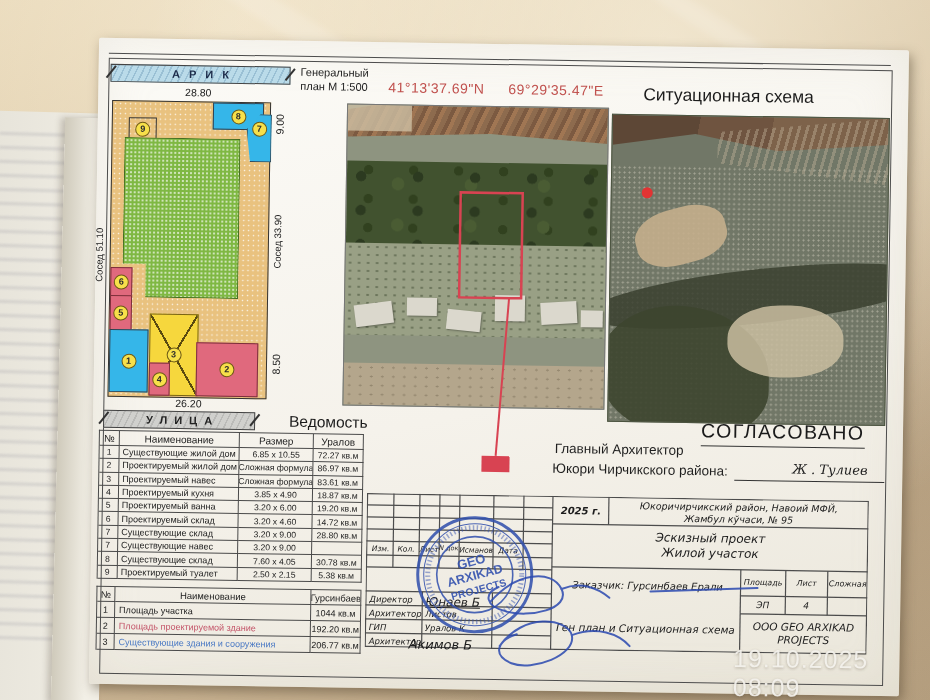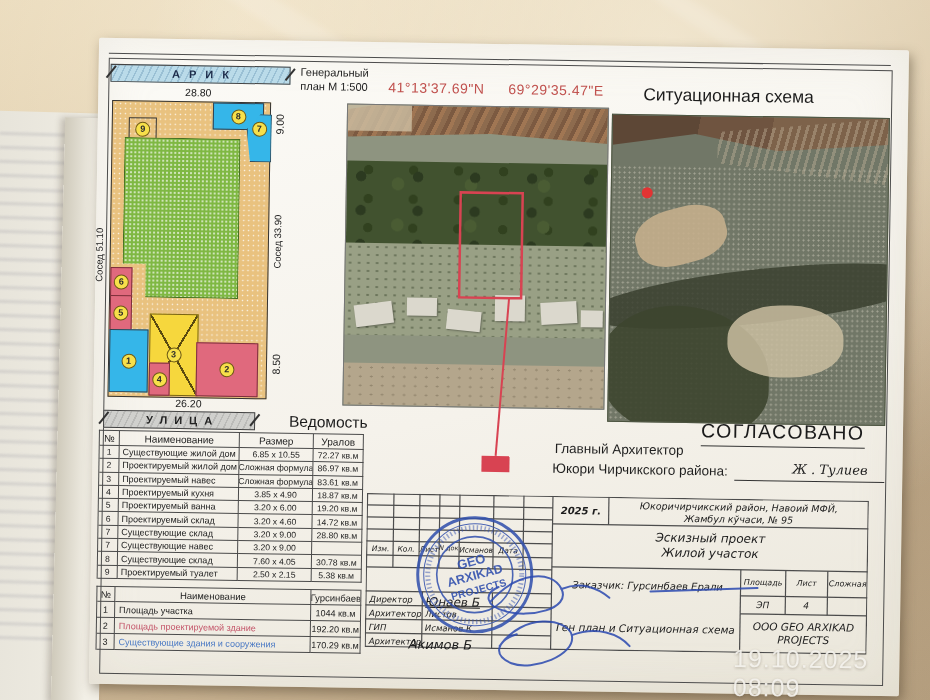--- a/index.html
+++ b/index.html
@@ -281,21 +281,21 @@
     <div class="hd">Наименование</div>
     <div class="hd">Гурсинбаев</div>
     <div>1</div>
       <div class="l">Площадь участка</div>
       <div>1044 кв.м</div>
     <div>2</div>
       <div class="l red-t">Площадь проектируемой здание</div>
       <div>192.20 кв.м</div>
     <div>3</div>
       <div class="l blue-t">Существующие здания и сооружения</div>
-      <div>170.29 кв.м</div>
+      <div>206.77 кв.м</div>
   </div>
 
   <div class="tb">
     <svg width="502" height="154" viewBox="0 0 502 154" style="position:absolute;left:0;top:0;">
       <g stroke="#4c4c4c" stroke-width="1.2" fill="none">
         <rect x="0.6" y="0.6" width="500.8" height="152.8"></rect>
         <line x1="186" y1="0" x2="186" y2="154"></line>
         <line x1="0" y1="12" x2="186" y2="12"></line>
           <line x1="0" y1="24" x2="186" y2="24"></line>
         <line x1="0" y1="36" x2="186" y2="36"></line>
@@ -328,21 +328,21 @@
     <div class="txt" style="left:27px;top:51px;width:26px;font-size:7.5px;text-align:center;">Кол.</div>
     <div class="txt" style="left:53px;top:51px;width:20px;font-size:7.5px;text-align:center;">Лист</div>
     <div class="txt" style="left:73px;top:51px;width:32px;font-size:6.5px;text-align:left;">N док</div>
     <div class="txt" style="left:93px;top:51px;width:34px;font-size:7.5px;text-align:center;">Исманов</div>
     <div class="txt" style="left:127px;top:51px;width:30px;font-size:7.5px;text-align:center;">Дата</div>
     <div class="txt" style="left:4px;top:101px;font-size:8.5px;">Директор</div>
     <div class="txt" style="left:60px;top:101px;font-size:12px;text-decoration:underline;">Юнаев Б</div>
     <div class="txt" style="left:4px;top:115px;font-size:8.5px;">Архитектор</div>
     <div class="txt" style="left:60px;top:115px;font-size:8.5px;">Листов</div>
     <div class="txt" style="left:4px;top:129px;font-size:8.5px;">ГИП</div>
-    <div class="txt" style="left:60px;top:129px;font-size:8.5px;">Исманов К</div>
+    <div class="txt" style="left:60px;top:129px;font-size:8.5px;">Уралов К</div>
     <div class="txt" style="left:4px;top:143px;font-size:8.5px;">Архитектор</div>
     <div class="txt" style="left:44px;top:143px;font-size:13px;">Акимов Б</div>
     <div class="txt" style="left:194px;top:9px;font-size:10px;font-weight:bold;">2025 г.</div>
     <div class="txt ctr" style="left:244px;top:3px;width:256px;font-size:9.5px;">Юкоричирчикский район, Навоий МФЙ,</div>
     <div class="txt ctr" style="left:244px;top:15px;width:256px;font-size:9.5px;">Жамбул кўчаси, № 95</div>
     <div class="txt ctr" style="left:186px;top:33px;width:316px;font-size:12px;">Эскизный проект</div>
     <div class="txt ctr" style="left:186px;top:48px;width:316px;font-size:12px;">Жилой участок</div>
     <div class="txt ctr" style="left:192px;top:83px;width:180px;font-size:10px;">Заказчик: Гурсинбаев Ерали</div>
     <div class="txt ctr" style="left:188px;top:125px;width:185px;font-size:10.5px;">Ген план и Ситуационная схема</div>
     <div class="txt ctr" style="left:375px;top:79px;width:45px;font-size:8px;">Площадь</div>

